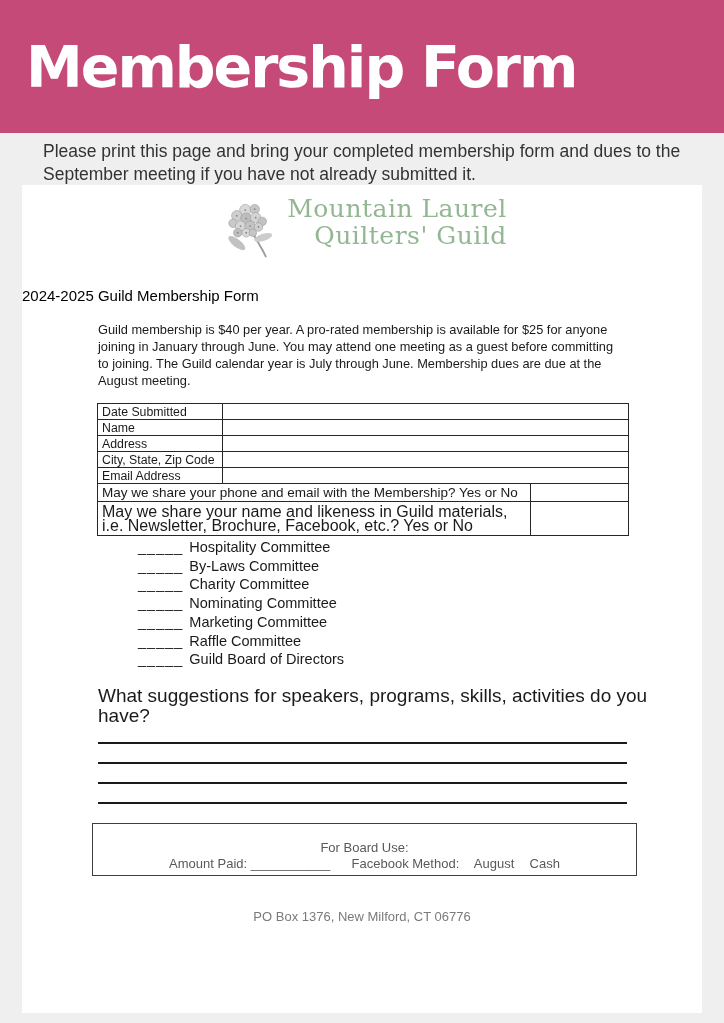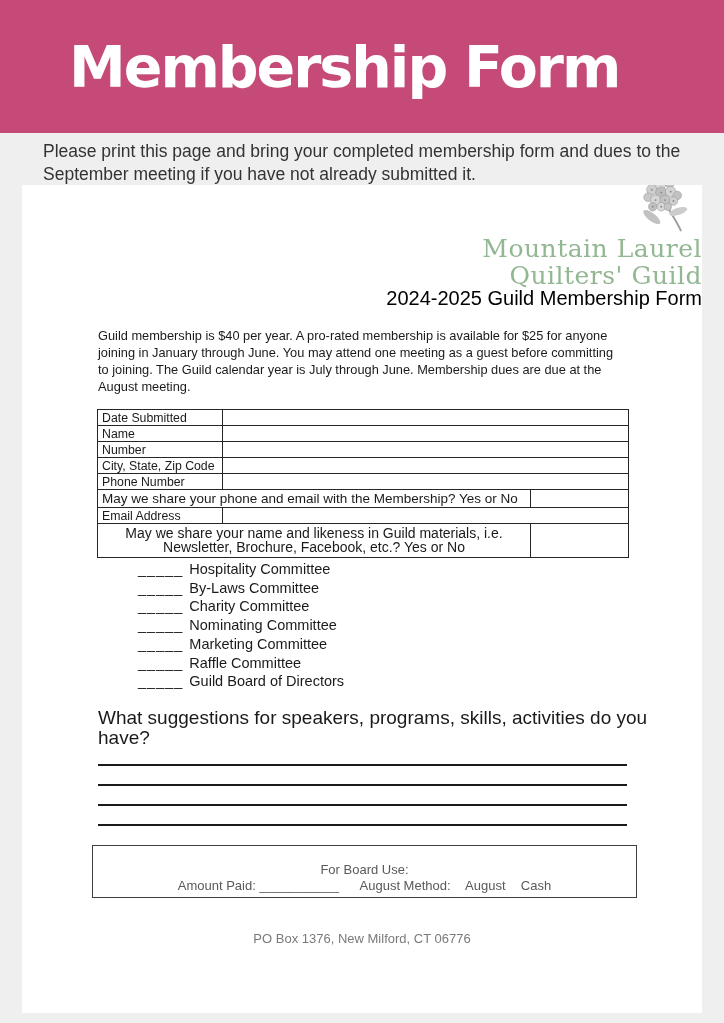--- a/index.html
+++ b/index.html
@@ -6,55 +6,55 @@
   html,body { width:724px; }
   body {
     background:#efefef;
     font-family:"Liberation Sans", sans-serif;
     color:#1a1a1a;
     width:724px; height:1023px; overflow:hidden;
   }
   
   .banner {
     height:133px; background:#c54a77;
-    display:flex; align-items:center; padding-left:69px;
+    display:flex; align-items:center; padding-left:26px;
   }
   .banner h1 {
     font-family:"DejaVu Sans", sans-serif;
     font-weight:700; font-size:57px; color:#ffffff; letter-spacing:-2px;
   }
   
   .intro-strip {
     height:52px; padding:7px 40px 0 43px;
     font-size:17.5px; line-height:23px; color:#333333;
   }
   
   .doc-card {
     margin:0 22px; height:828px; background:#ffffff; padding-top:10px;
     overflow:hidden;
   }
   
-  .logo-row { height:68px; display:flex; justify-content:center; align-items:flex-end;flex-direction:column; }
+  .logo-row { height:68px; display:flex; justify-content:center; align-items:flex-start; }
   .logo-flower { width:66px; height:66px; margin-right:4px; flex:0 0 auto; }
   .logo-text {
     font-family:"DejaVu Serif","Liberation Serif",serif;
     font-size:25px; line-height:27px; color:#93b693;
     text-align:right; letter-spacing:0.5px;
   }
   
-  .form-title { margin-top:24px; text-align:right; font-size:20px; color:#000; }
+  .form-title { margin-top:24px; text-align:left; font-size:15px; color:#000; }
   
   .doc-para { margin:17px 0 0 76px; width:528px; font-size:12.8px; line-height:17px; }
   
   table.info { margin:14px 0 0 75px; width:531px; border-collapse:collapse; table-layout:fixed; }
   table.info td { border:1px solid #262626; padding:0 4px; vertical-align:middle; }
   td.lbl { font-size:12.3px; height:16px; }
   td.val { }
   td.q1 { font-size:13.5px; height:18px; }
-  td.q2 { font-size:14px; line-height:13.5px; height:34px; padding-top:2px; vertical-align:top;text-align:center; }
+  td.q2 { font-size:16px; line-height:13.5px; height:34px; padding-top:2px; vertical-align:top; }
   td.ans { }
   
   .committee-prompt { margin:20px 0 0 76px; width:530px; font-size:14.5px; line-height:20px; }
   .committee-list { margin:2px 0 0 116px; font-size:14.5px; }
   .c-item { line-height:18.7px; }
   .c-item .blank { margin-right:6px; letter-spacing:1px; }
   
   .sugg-prompt { margin:17px 0 0 76px; font-size:19px; line-height:20px; }
   .write-lines { margin:0 0 0 76px; width:529px; }
   .wline { height:20px; border-bottom:2px solid #1a1a1a; }
@@ -133,38 +133,34 @@
     <tbody>
       <tr>
         <td class="lbl">Date Submitted</td>
         <td class="val" colspan="2"></td>
       </tr>
       <tr>
         <td class="lbl">Name</td>
         <td class="val" colspan="2"></td>
       </tr>
       <tr>
-        <td class="lbl">Number</td>
+        <td class="lbl">Address</td>
         <td class="val" colspan="2"></td>
       </tr>
       <tr>
         <td class="lbl">City, State, Zip Code</td>
         <td class="val" colspan="2"></td>
       </tr>
       <tr>
-        <td class="lbl">Phone Number</td>
+        <td class="lbl">Email Address</td>
         <td class="val" colspan="2"></td>
       </tr>
       <tr>
         <td class="q1" colspan="2">May we share your phone and email with the Membership? Yes or No</td>
         <td class="ans"></td>
-      </tr>
-      <tr>
-        <td class="lbl">Email Address</td>
-        <td class="val" colspan="2"></td>
       </tr>
       <tr>
         <td class="q2" colspan="2">May we share your name and likeness in Guild materials, i.e. Newsletter, Brochure, Facebook, etc.? Yes or No</td>
         <td class="ans"></td>
       </tr>
     </tbody>
   </table>
 
   <div class="committee-list">
     <div class="c-item"><span class="blank">_____</span><span>Hospitality Committee</span></div>
@@ -183,21 +179,21 @@
     <div class="wline"></div>
     <div class="wline"></div>
   </div>
 
   <div class="board-box">
     <div>For Board Use:</div>
     <div class="board-line2">
       <span>Amount Paid:</span>
       <span>___________</span>
       <span class="gap"></span>
-      <span>August Method:</span>
+      <span>Facebook Method:</span>
       <span class="gap-sm"></span>
       <span>August</span>
       <span class="gap-sm"></span>
       <span>Cash</span>
     </div>
   </div>
 
   <div class="doc-footer">PO Box 1376, New Milford, CT 06776</div>
 
 </main>

